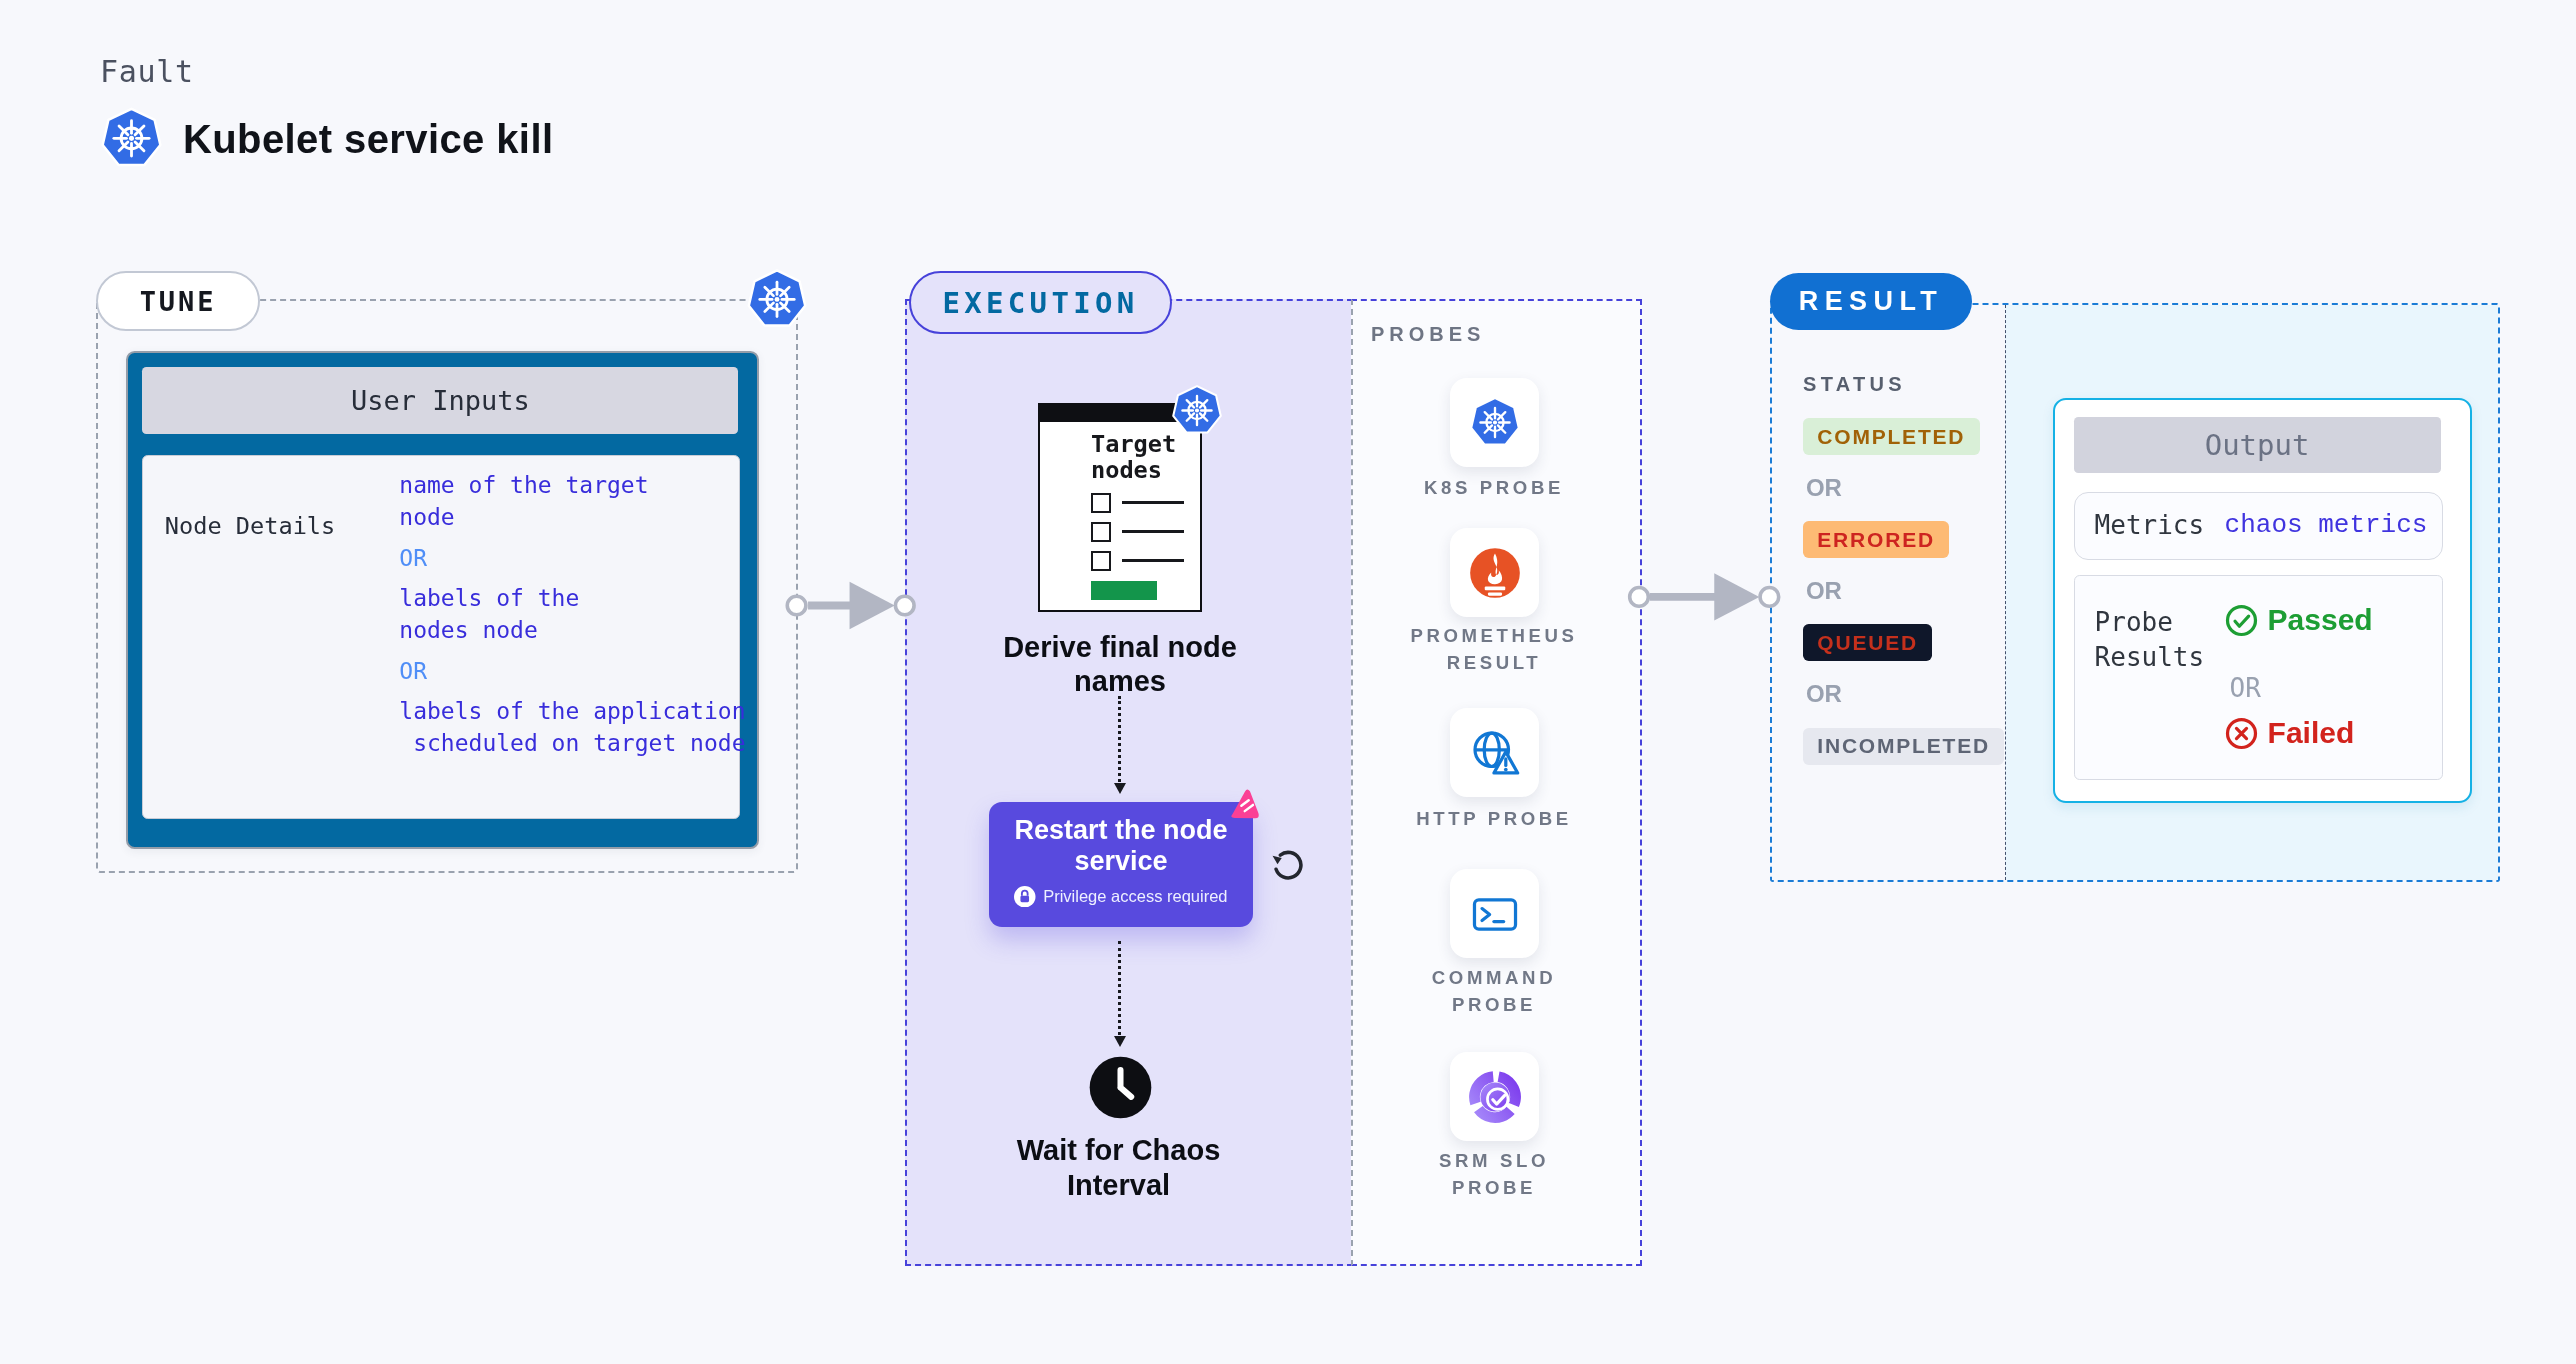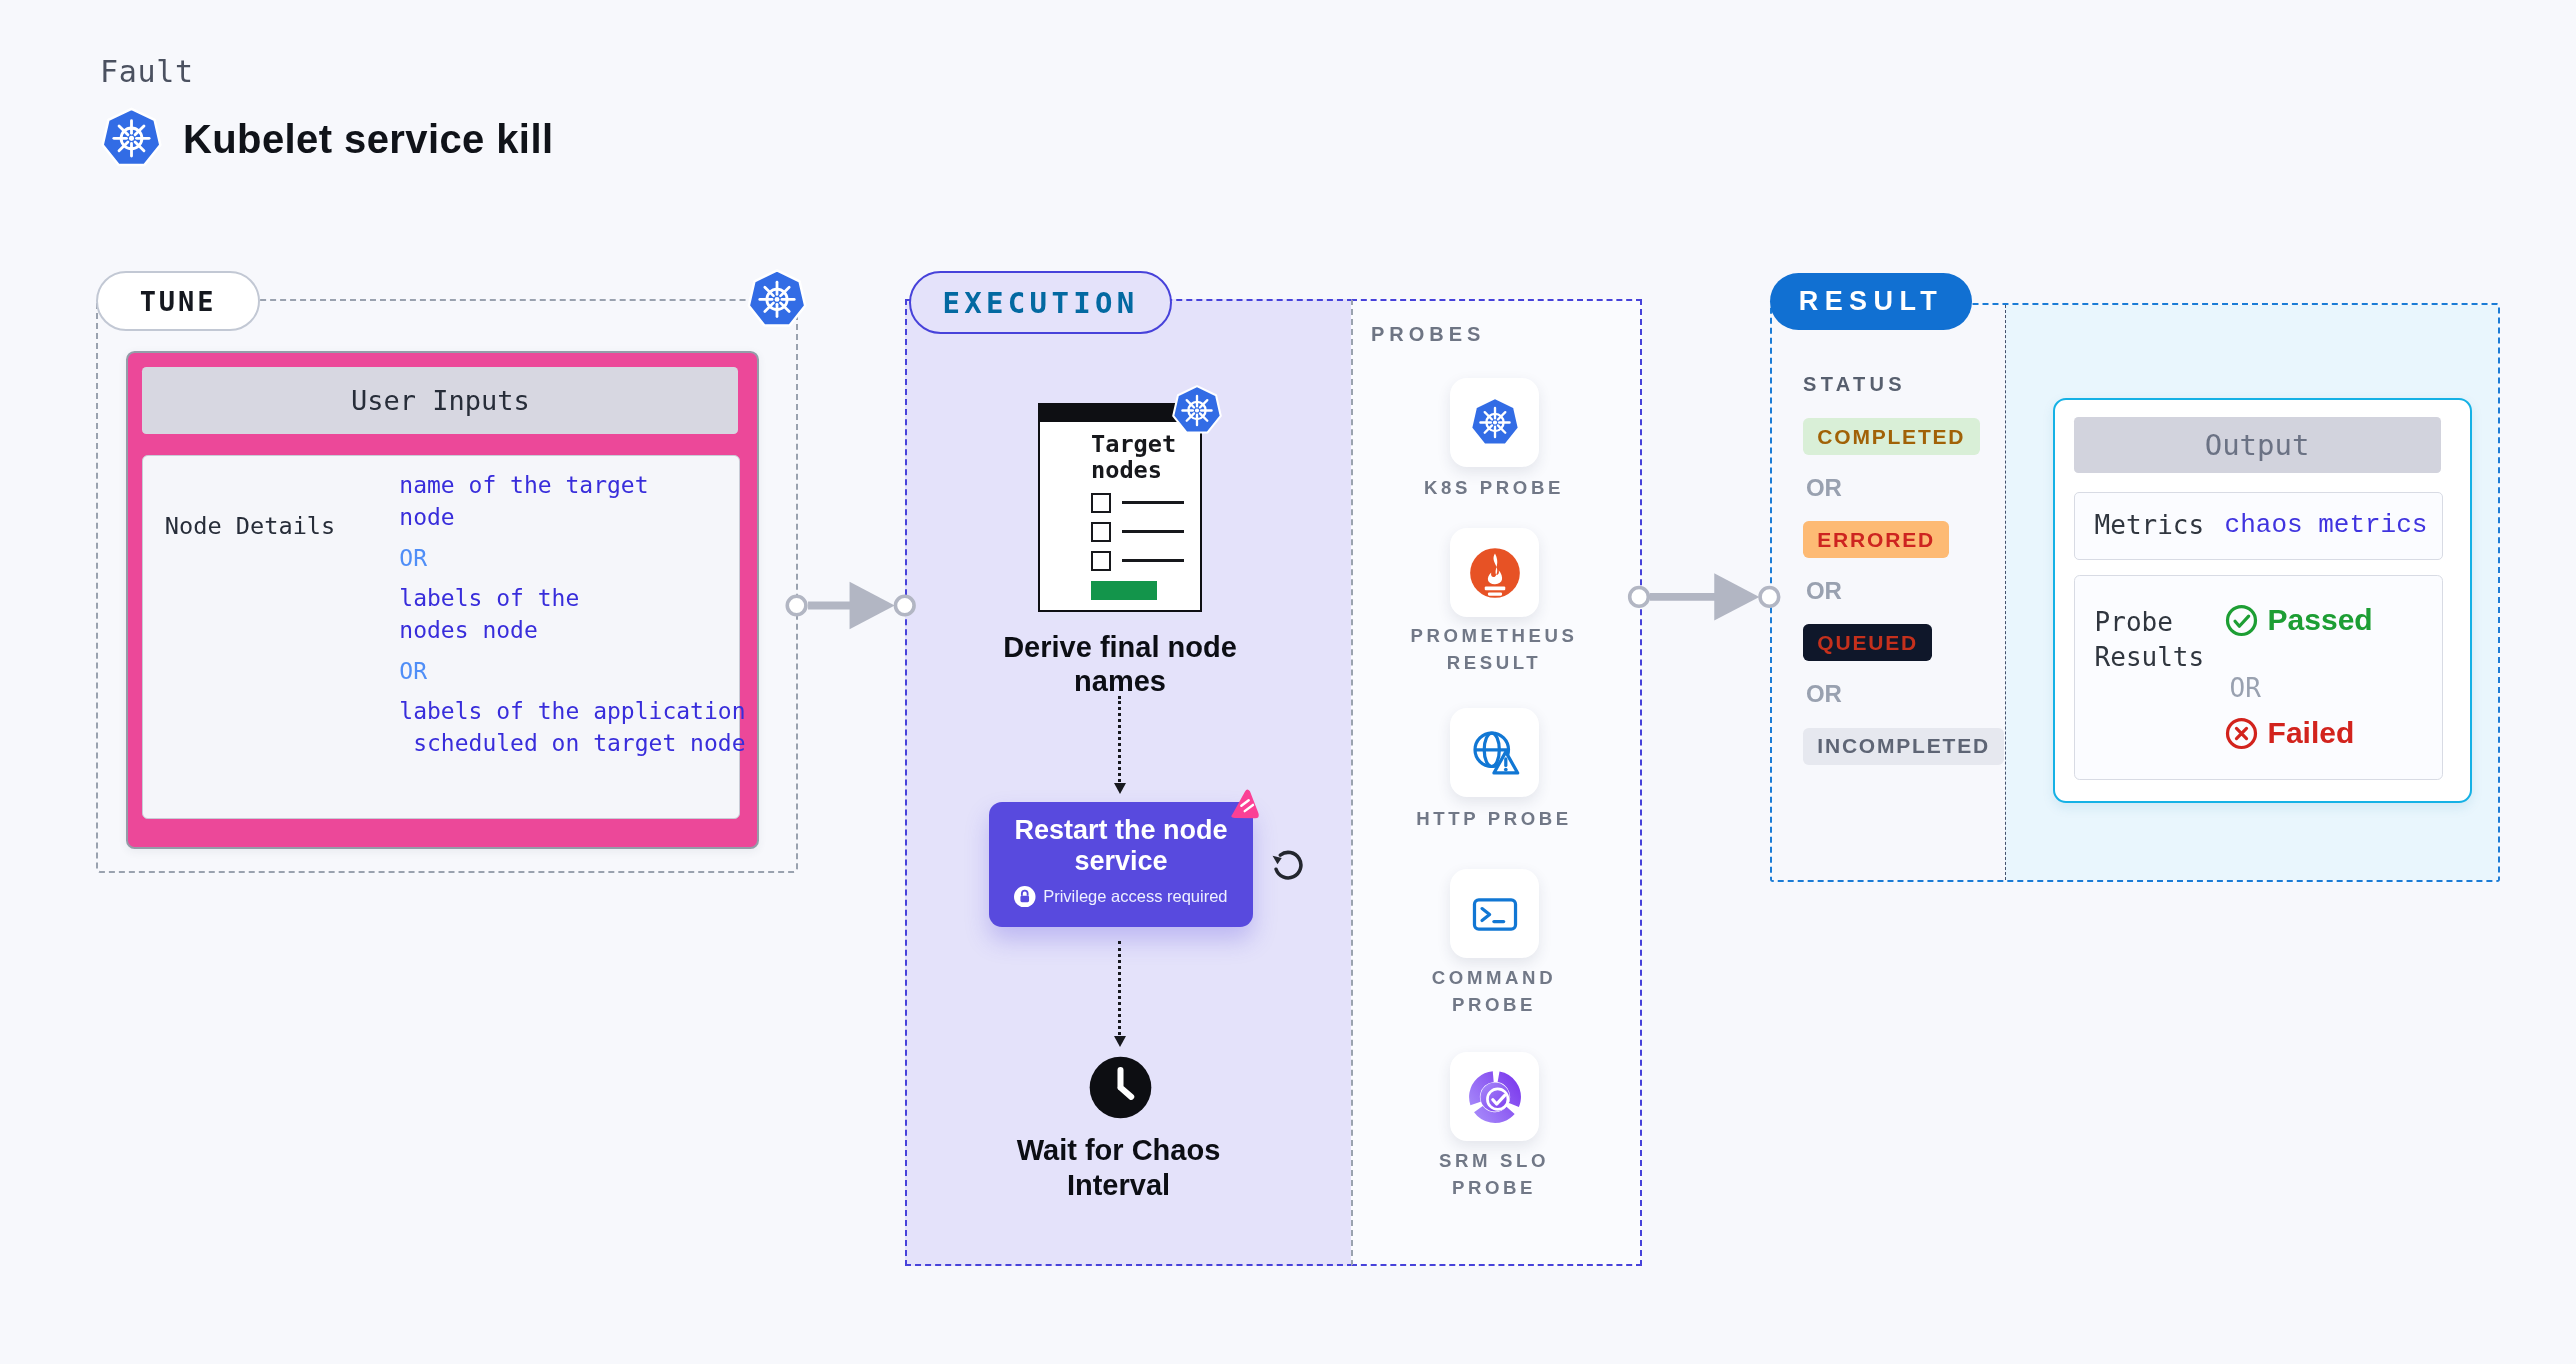--- a/index.html
+++ b/index.html
@@ -22,21 +22,21 @@
   .pill-tune{left:96px;top:271px;width:160px;height:56px;background:#ffffff;border:2.1px solid #c2c8d4;
     font-family:var(--mono);font-weight:bold;font-size:27px;letter-spacing:2.9px;color:#15181f;}
   .pill-exec{left:909px;top:271px;width:259px;height:59px;background:#e4e2fa;border:2.9px solid #4742da;
     font-family:var(--mono);font-weight:bold;font-size:29px;letter-spacing:4.3px;color:#0369a1;}
   .pill-result{left:1770px;top:273px;width:202px;height:57px;background:#1170d2;
     font-weight:bold;font-size:27px;letter-spacing:6.4px;color:#fff;}
 
   
   .tune-box{left:96px;top:299px;width:698px;height:570px;border:2.1px dashed #9aa2af;border-radius:4.3px;}
   .tune-k8s{left:746px;top:268px;width:62px;height:64px;z-index:6;}
-  .ui-card{left:126px;top:351px;width:629px;height:494px;background:#ec4899;border:2.1px solid #949da9;border-radius:8.6px;
+  .ui-card{left:126px;top:351px;width:629px;height:494px;background:#0369a1;border:2.1px solid #949da9;border-radius:8.6px;
     box-shadow:0 2.9px 8.6px rgba(60,70,90,.07);}
   .ui-head{left:14.3px;top:14.3px;width:596px;height:67px;background:#d7d7e1;border-radius:4.3px;display:flex;align-items:center;
     justify-content:center;font-family:var(--mono);font-size:27px;color:#272d39;}
   .ui-body{left:14.3px;top:102px;width:596px;height:362px;background:#f5f6fa;border:1.4px solid #c8ccd6;border-radius:5.7px;}
   .ui-label{left:21.5px;top:56px;font-family:var(--mono);font-size:23.6px;color:#272d39;}
   .ui-values{left:256px;top:14.3px;width:344px;}
   .v-line{font-family:var(--mono);font-size:23px;line-height:31.5px;color:#382ddb;white-space:pre;}
   .v-line.or{color:#4f8ef7;margin:9.3px 0;}
 
   
@@ -84,21 +84,21 @@
   .result-sep{position:absolute;left:233px;top:0;height:100%;border-left:1.4px dashed #44516c;}
   .status-title{left:1803px;top:373px;font-weight:bold;font-size:20px;letter-spacing:4.3px;color:#575f6e;}
   .status-col{left:1803px;top:418px;display:flex;flex-direction:column;align-items:flex-start;gap:18.6px;}
   .badge{height:37px;padding:0 14.3px;border-radius:5.7px;font-weight:bold;font-size:21px;letter-spacing:1.8px;display:flex;align-items:center;}
   .or-sep{font-size:24px;font-weight:600;color:#99a1b0;padding-left:2.9px;height:29px;display:flex;align-items:center;}
 
   .output-panel{left:2053px;top:398px;width:415px;height:401px;background:#fff;border:2.9px solid #15b1e5;border-radius:13px;
     box-shadow:0 4.3px 11.5px rgba(20,120,170,.10);}
   .op-head{left:18.6px;top:17px;width:367px;height:56px;background:#d2d3dd;border-radius:4.3px;display:flex;align-items:center;
     justify-content:center;font-family:var(--mono);font-size:29px;color:#6b7284;}
-  .op-row1{left:18.6px;top:92px;width:367px;height:66px;background:#fbfcff;border:1.4px solid #d8dbe4;border-radius:5px;}
+  .op-row1{left:18.6px;top:92px;width:367px;height:66px;background:#fbfcff;border:1.4px solid #d8dbe4;border-radius:14px;}
   .op-row2{left:18.6px;top:175px;width:367px;height:203px;background:#fbfcff;border:1.4px solid #d8dbe4;border-radius:5.7px;}
   .op-metrics-label{position:absolute;left:20px;top:17px;font-family:var(--mono);font-size:26px;color:#30363f;}
   .op-metrics-value{position:absolute;left:150px;top:17px;font-family:Liberation Mono, monospace;font-size:26px;color:#4034df;}
   .op-pr-label{position:absolute;left:20px;top:29px;width:136px;font-family:var(--mono);font-size:26px;line-height:1.35;color:#30363f;}
   .op-pass{position:absolute;left:150px;top:27px;display:flex;align-items:center;gap:10px;font-weight:bold;font-size:30px;color:#1d9e34;}
   .op-or{position:absolute;left:155px;top:97px;font-family:var(--mono);font-size:26px;color:#99a1b0;}
   .op-fail{position:absolute;left:150px;top:140px;display:flex;align-items:center;gap:10px;font-weight:bold;font-size:30px;color:#d2231d;}
 
   .overlay{position:absolute;left:0;top:0;width:2576px;height:1365px;pointer-events:none;z-index:8;}
 </style>

